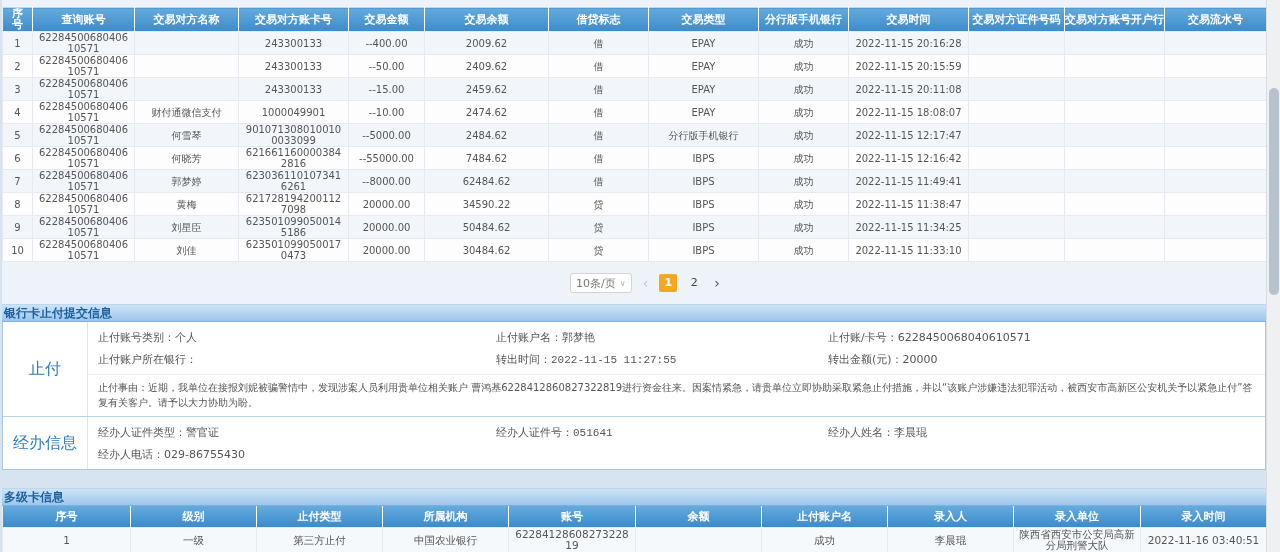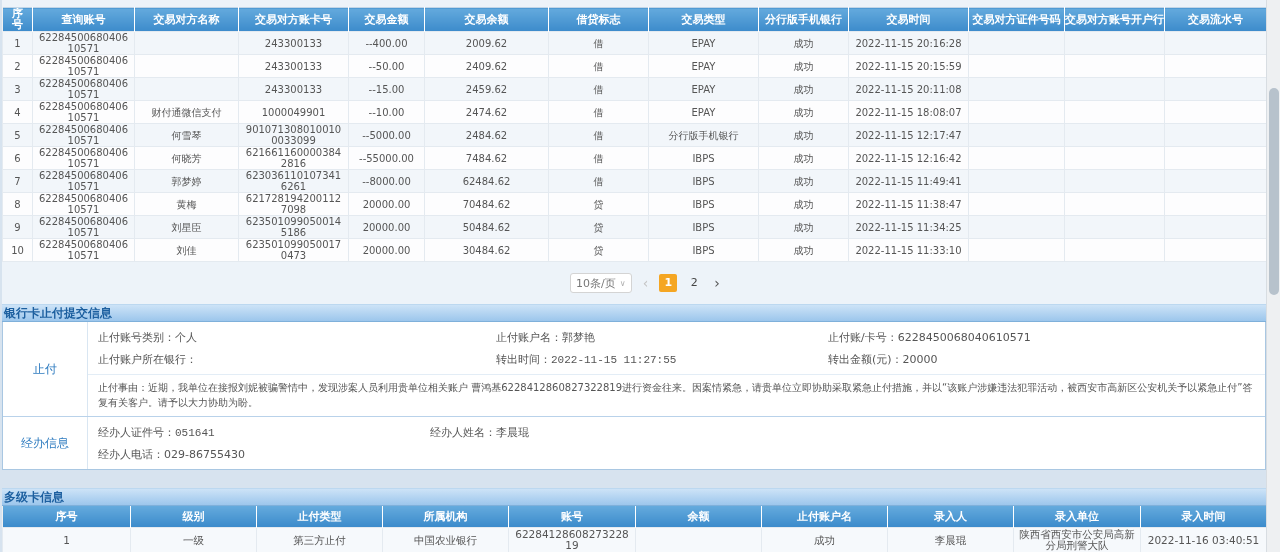--- a/index.html
+++ b/index.html
@@ -59,21 +59,21 @@
     border-top:1px solid #bcd8f0; border-bottom:1px solid #7fb0da;
     color:#1c5f9f; font-size:12px; font-weight:bold; padding-left:2px;
   }
 
   
   .info-box { background:#fff; border:1px solid #a9c7e2; border-top:none; }
   .group { display:flex; }
   .group + .group { border-top:1px solid #b9d2ea; }
   .side-label {
     width:85px; flex:0 0 85px; display:flex; align-items:center; justify-content:center;
-    color:#2f7cc0; font-size:12px; border-right:1px solid #d9e6f2;
+    color:#2f7cc0; font-size:16px; border-right:1px solid #d9e6f2;
   }
   .group-content { flex:1; }
   .fields { padding:5px 0 3px 10px; }
   .frow { display:flex; }
   .frow .f { font-size:11px; line-height:22px; color:#555; white-space:nowrap; overflow:hidden; }
   .f.c1 { width:398px; } .f.c2 { width:332px;font-family:Liberation Mono, monospace; } .f.c3 { flex:1; }
   .reason {
     border-top:1px solid #e3edf6;
     padding:5px 10px 6px 10px; font-size:10px; line-height:15px; color:#555;
   }
@@ -238,21 +238,21 @@
         <td></td>
         <td></td>
         <td></td>
       </tr>
       <tr>
         <td>8</td>
         <td>6228450068040610571</td>
         <td>黄梅</td>
         <td>6217281942001127098</td>
         <td>20000.00</td>
-        <td>70484.62</td>
+        <td>34590.22</td>
         <td>贷</td>
         <td>IBPS</td>
         <td>成功</td>
         <td>2022-11-15 11:38:47</td>
         <td></td>
         <td></td>
         <td></td>
       </tr>
       <tr>
         <td>9</td>
@@ -316,20 +316,21 @@
           </div>
         </div>
         <div class="reason">止付事由：近期，我单位在接报刘妮被骗警情中，发现涉案人员利用贵单位相关账户 曹鸿基6228412860827322819进行资金往来。因案情紧急，请贵单位立即协助采取紧急止付措施，并以“该账户涉嫌违法犯罪活动，被西安市高新区公安机关予以紧急止付”答复有关客户。请予以大力协助为盼。</div>
       </div>
     </div>
     <div class="group">
       <div class="side-label">经办信息</div>
       <div class="group-content">
         <div class="fields">
           <div class="frow">
+            <div class="f c1">经办人证件类型：警官证</div>
             <div class="f c2">经办人证件号：051641</div>
             <div class="f c3">经办人姓名：李晨琨</div>
           </div>
           <div class="frow">
             <div class="f c1">经办人电话：029-86755430</div>
           </div>
         </div>
       </div>
     </div>
   </div>

